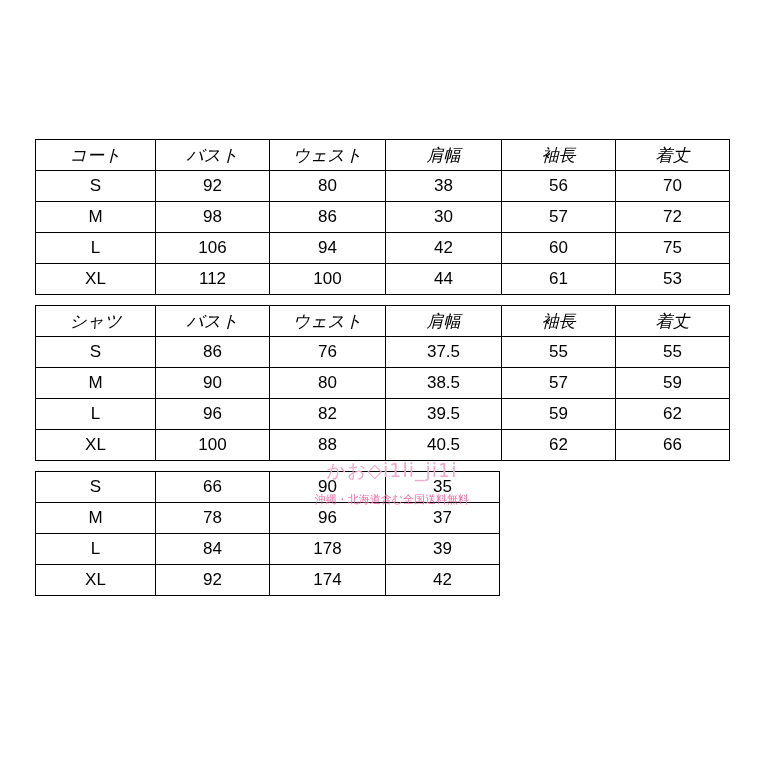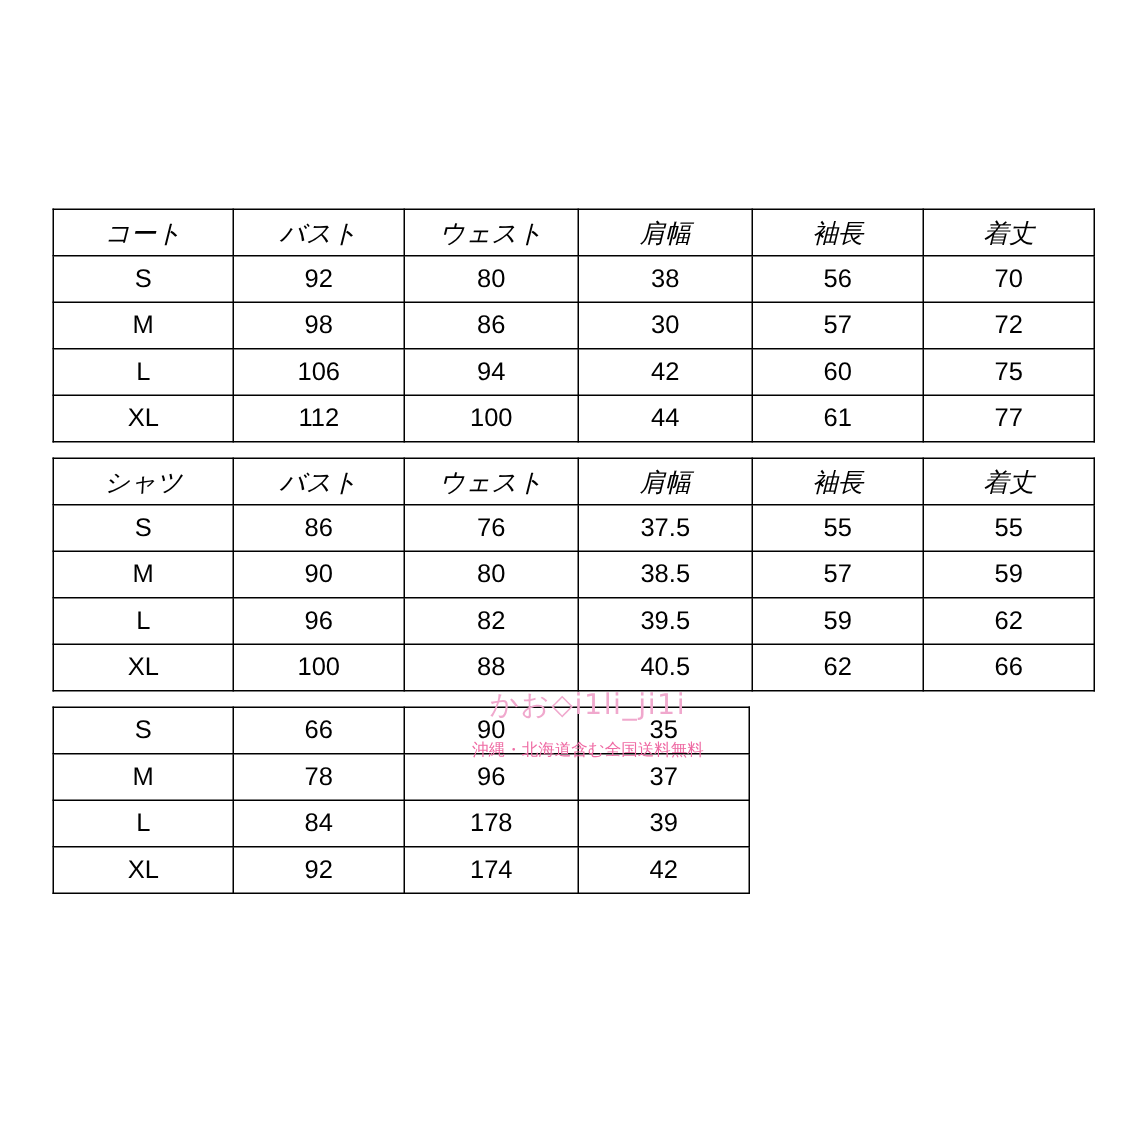--- a/index.html
+++ b/index.html
@@ -148,21 +148,21 @@
         <td>42</td>
         <td>60</td>
         <td>75</td>
       </tr>
       <tr>
         <td>XL</td>
         <td>112</td>
         <td>100</td>
         <td>44</td>
         <td>61</td>
-        <td>77</td>
+        <td>53</td>
       </tr>
     </tbody>
   </table>
 
   <table class="size-table" id="table-shirt">
     <colgroup>
       <col class="c0">
         <col class="c1">
         <col class="c2">
         <col class="c3">

